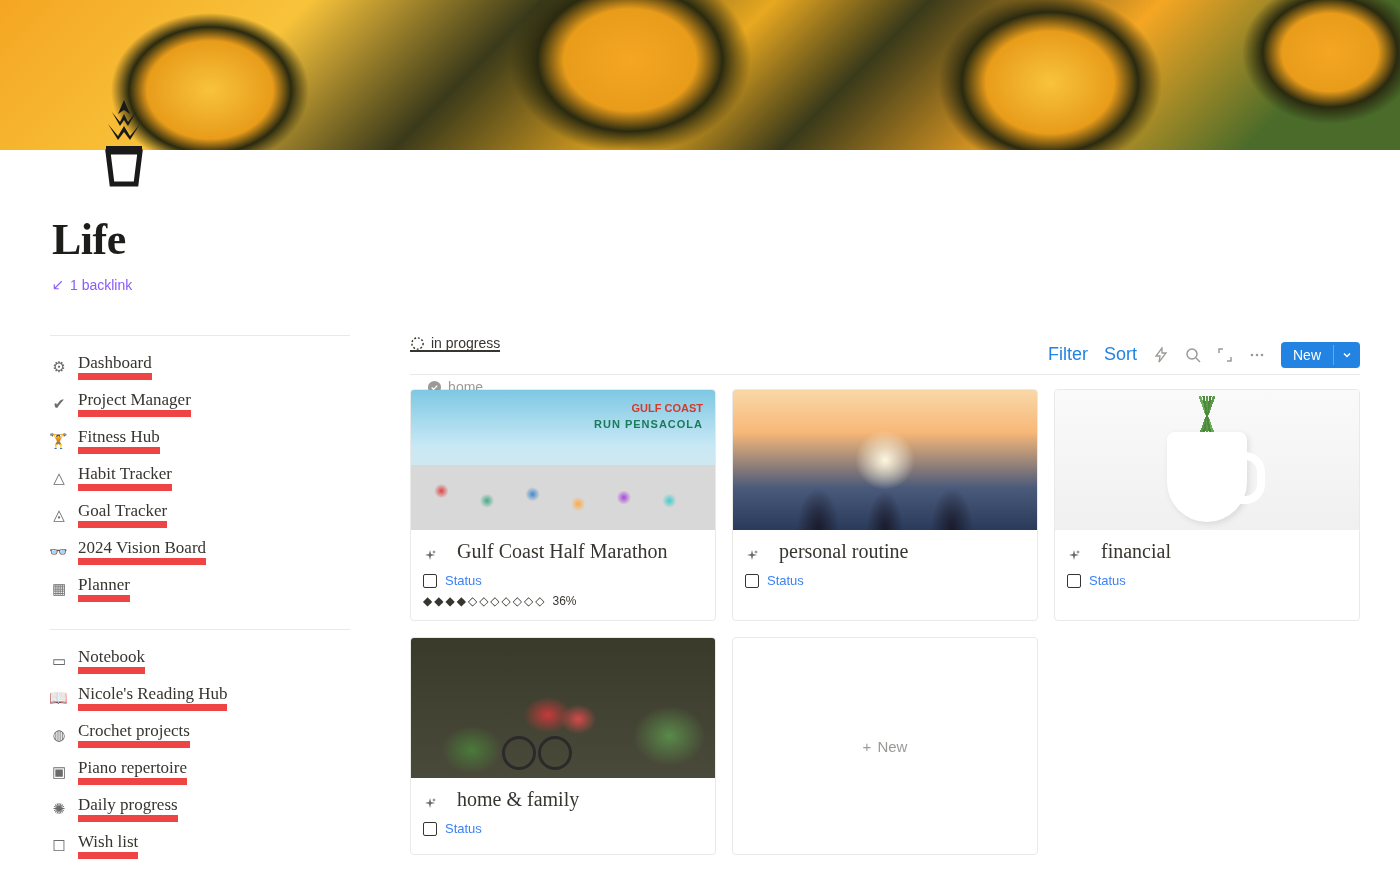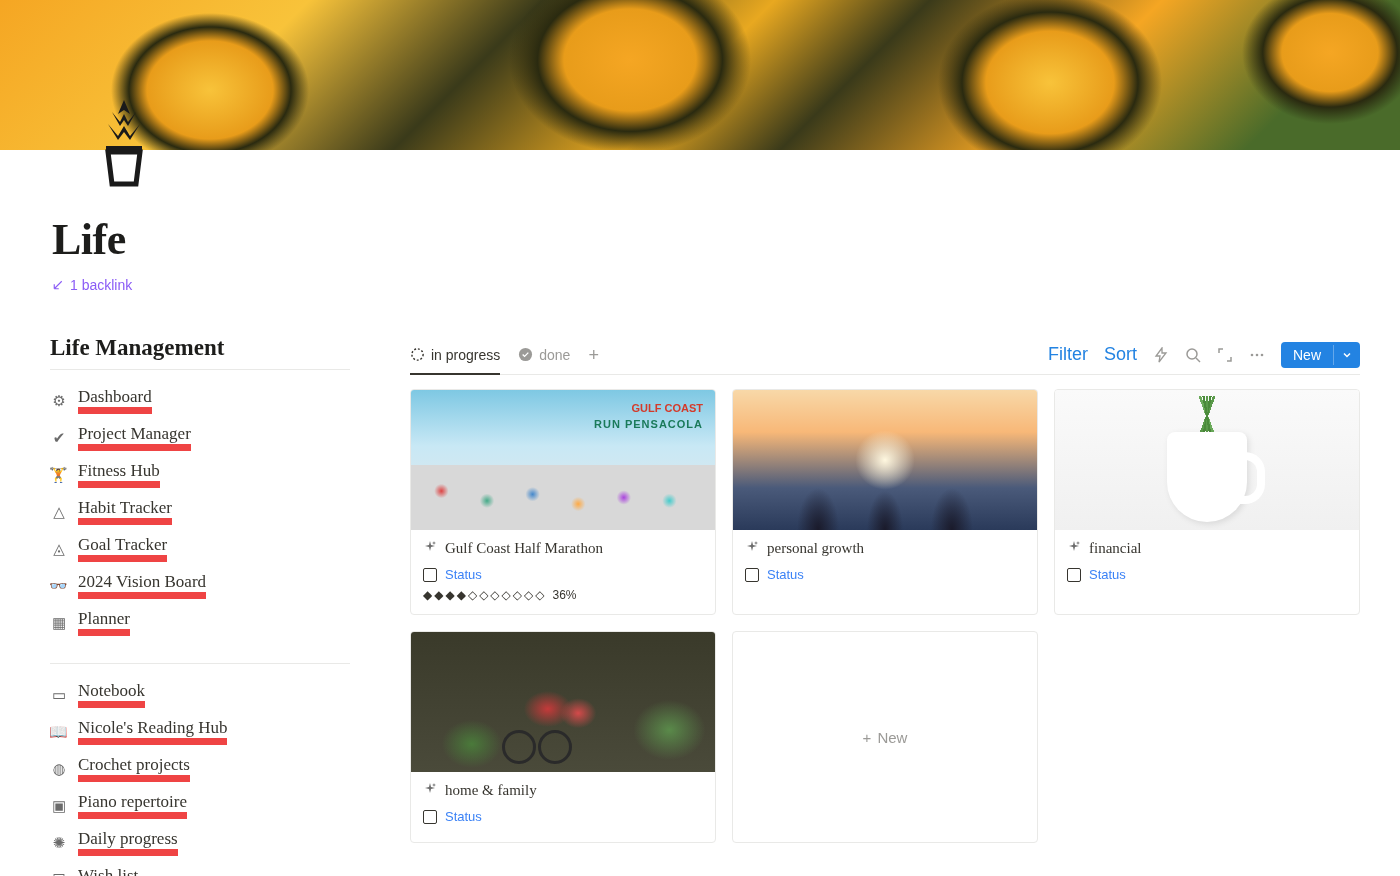--- a/index.html
+++ b/index.html
@@ -102,21 +102,21 @@
 }
 .section-gap { height: 22px; }
 .main { flex: 1; }
 .db-header {
   display: flex;
   align-items: center;
   border-bottom: 1px solid #e9e9e7;
   margin-bottom: 14px;
   height: 40px;
 }
-.db-tabs { display: flex; align-items: center; gap: 18px; height: 100%; }
+.db-tabs { display: flex; align-items: center; gap: 28px; height: 100%; flex-direction: column; }
 .db-tab {
   display: flex;
   align-items: center;
   gap: 6px;
   font-size: 14px;
   color: #9b9a97;
   height: 100%;
   cursor: pointer;
   position: relative;
 }
@@ -294,24 +294,24 @@
   bottom: 0;
   width: 28px; height: 28px;
   border: 3px solid #2a2a2a;
   border-radius: 50%;
 }
 .cov-home .bike::before { left: 0; }
 .cov-home .bike::after { right: 0; }
 .card-body { padding: 10px 12px 12px; }
 .card-title-row {
   display: flex;
-  align-items: flex-start;
-  gap: 8px;
+  align-items: flex-end;
+  gap: 20px;
   font-family: Georgia, "Times New Roman", serif;
-  font-size: 15px;
+  font-size: 20px;
   color: #37352f;
   margin-bottom: 10px;
 }
 .sparkle-icon { color: #6b6b6b; display: inline-flex; }
 .sparkle-icon svg { width: 14px; height: 14px; }
 .status-row {
   display: flex;
   align-items: center;
   gap: 8px;
   font-size: 13px;
@@ -368,21 +368,20 @@
         </svg>
       <span>1 backlink</span>
     </div>
   </div>
 
   <div class="body-cols">
 
     <aside class="sidebar">
 
       <div>
-        <h2 class="section-title">Life Management</h2>
         <hr class="section-rule">
         <ul class="nav-list">
           <li class="nav-item">
             <span class="nav-icon">⚙</span>
             <span class="label">Dashboard</span>
           </li>
           <li class="nav-item">
             <span class="nav-icon">✔</span>
             <span class="label">Project Manager</span>
           </li>
@@ -451,21 +450,21 @@
             <svg viewBox="0 0 16 16">
                 <circle cx="8" cy="8" r="6" fill="none" stroke="currentColor" stroke-width="1.5" stroke-dasharray="2 2"></circle>
               </svg>
             <span>in progress</span>
           </div>
           <div class="db-tab">
             <svg viewBox="0 0 16 16">
                 <circle cx="8" cy="8" r="7" fill="currentColor"></circle>
                 <path d="M5 8 L7 10 L11 6" stroke="#fff" stroke-width="1.5" fill="none"></path>
               </svg>
-            <span>done</span>
+            <span>home</span>
           </div>
           <div class="add-view">+</div>
         </div>
         <div class="db-controls">
           <span class="ctrl-text">Filter</span>
           <span class="ctrl-text">Sort</span>
           <span class="ctrl-icon">
             <svg viewBox="0 0 16 16">
                 <path d="M9 1 L3 9 L7 9 L6 15 L13 6 L9 6 Z" fill="none" stroke="currentColor" stroke-width="1.3"></path>
               </svg>
@@ -529,21 +528,21 @@
           <div class="card-cover cov-growth">
               <div class="silh"></div>
             </div>
           <div class="card-body">
             <div class="card-title-row">
               <span class="sparkle-icon">
                   <svg viewBox="0 0 14 14">
                     <path d="M7 1 L8 5 L12 6 L8 7 L7 11 L6 7 L2 6 L6 5 Z M11 1 L11.5 2.5 L13 3 L11.5 3.5 L11 5 L10.5 3.5 L9 3 L10.5 2.5 Z" fill="currentColor"></path>
                   </svg>
                 </span>
-              <span>personal growth</span>
+              <span>personal routine</span>
             </div>
             <div class="status-row">
               <span class="checkbox"></span>
               <span>Status</span>
             </div>
           </div>
         </div>
 
         <div class="card">
           <div class="card-cover cov-financial">

